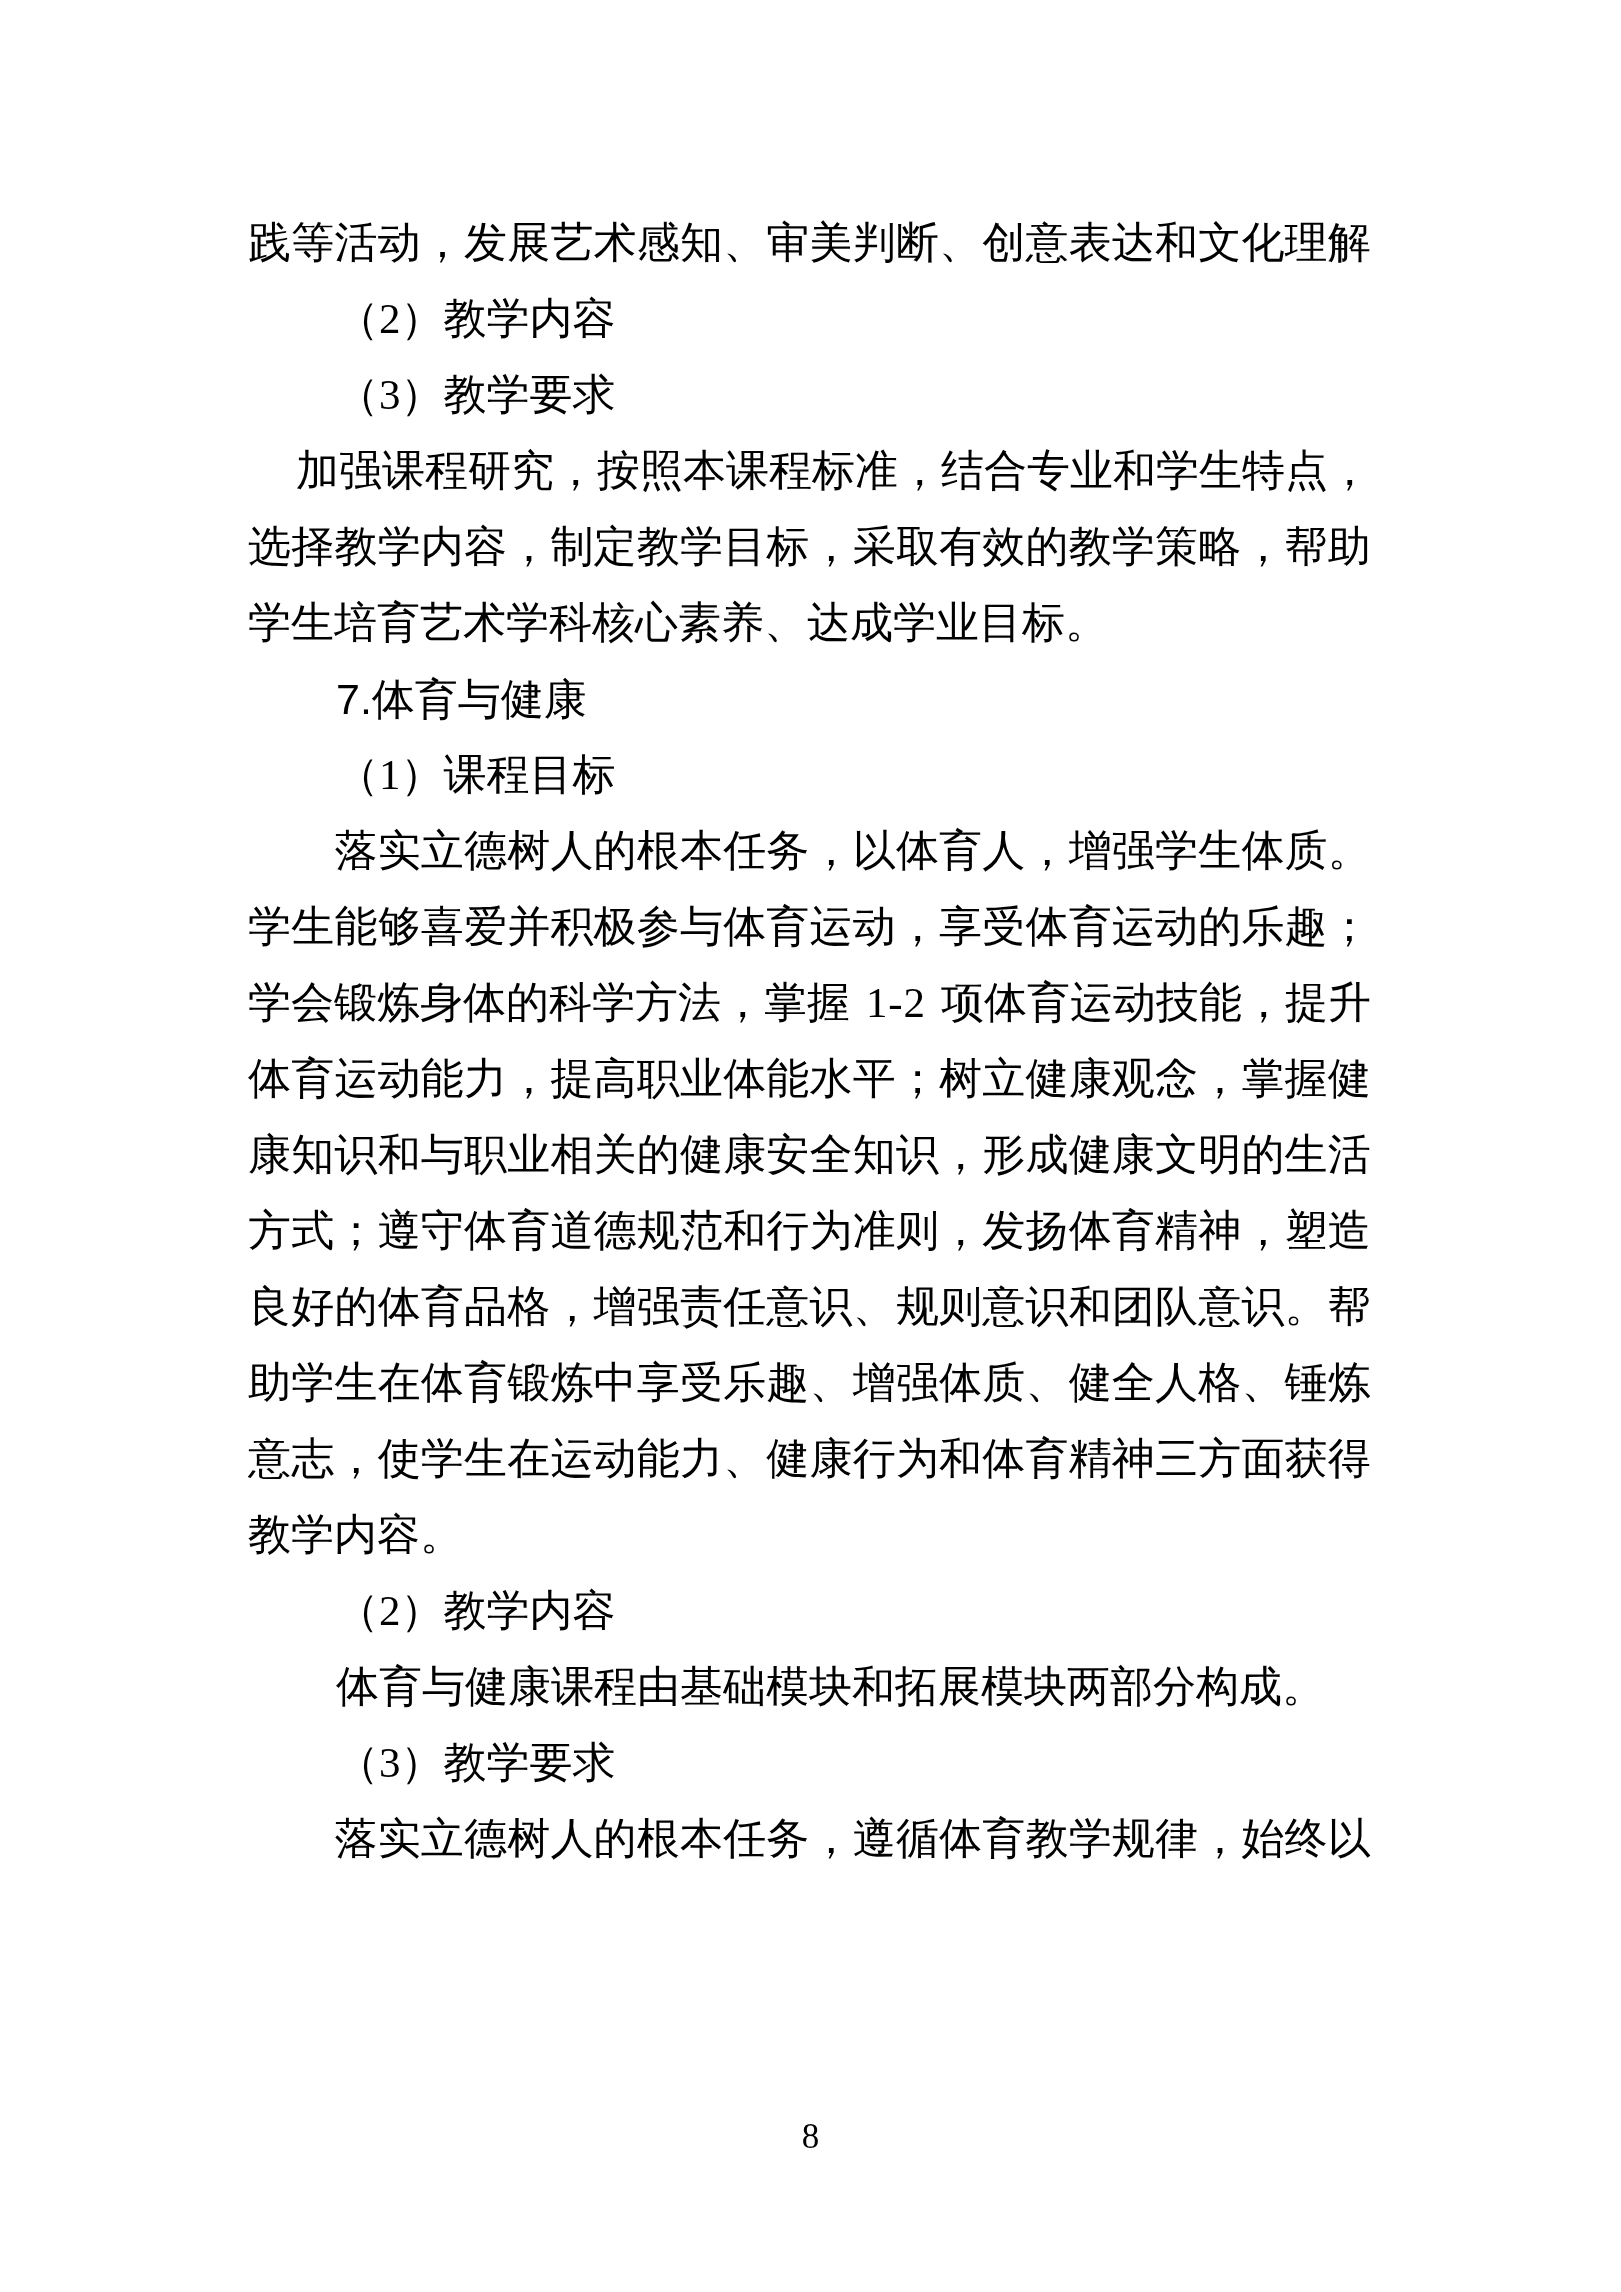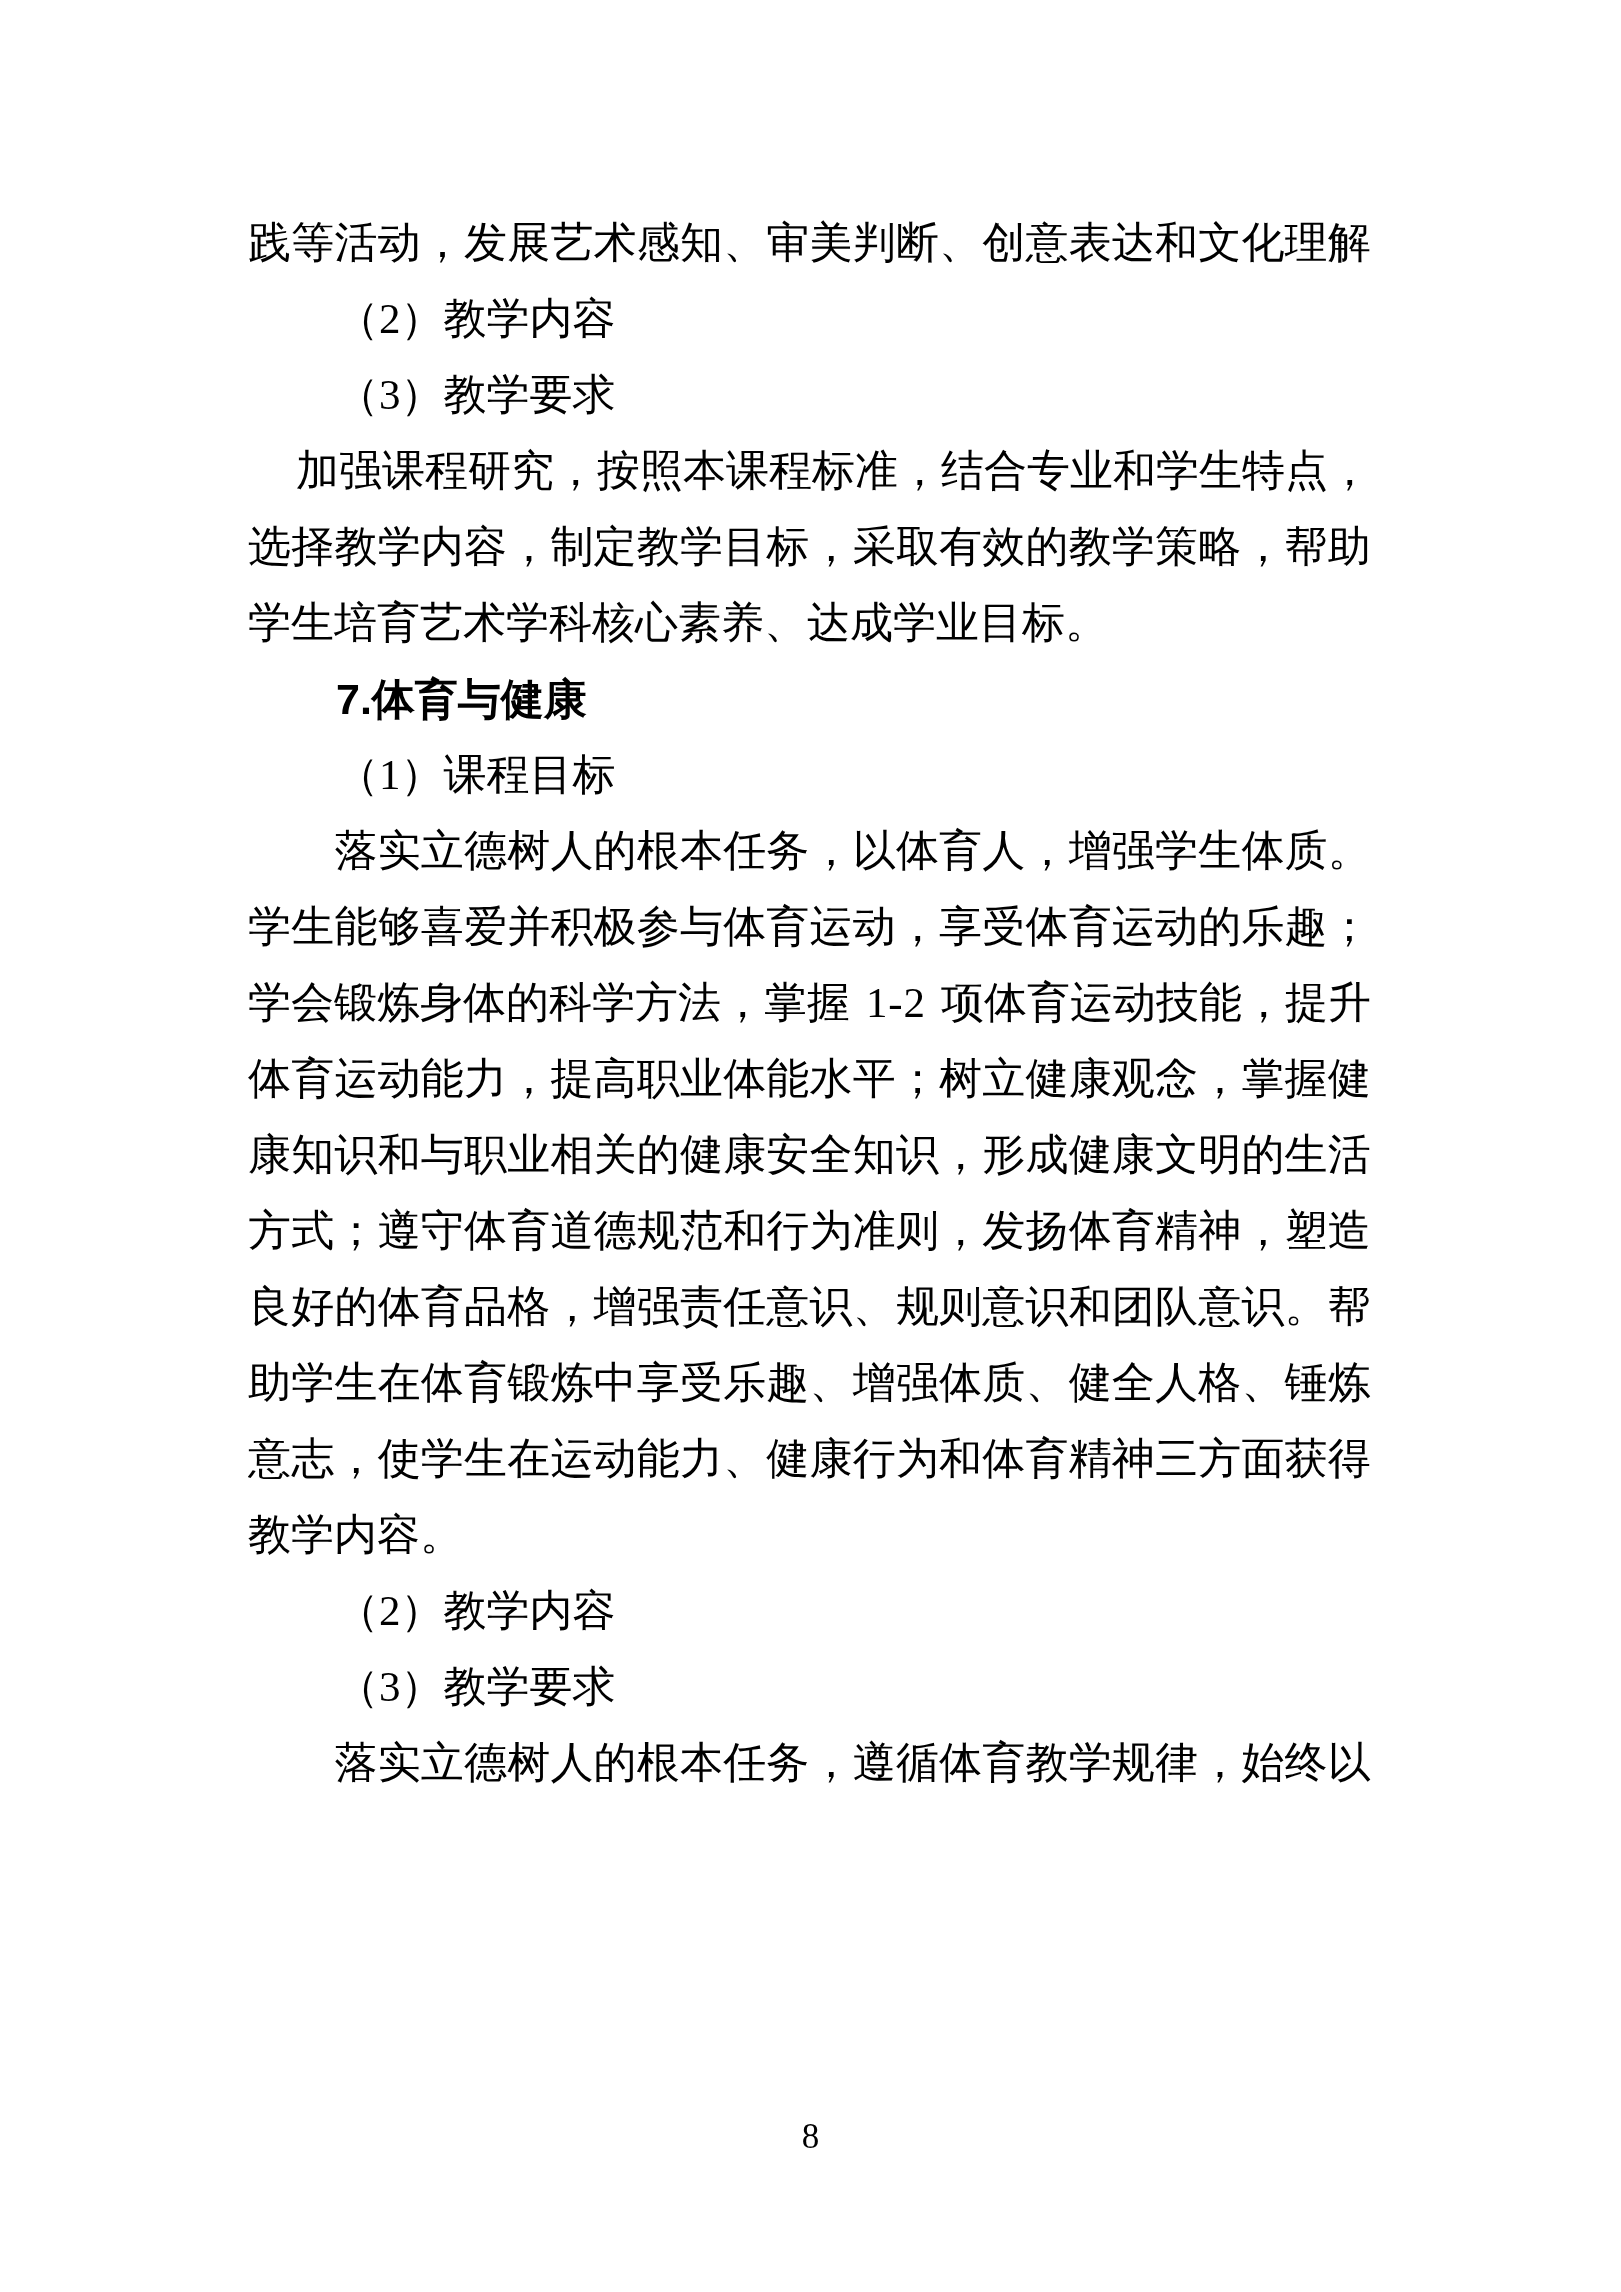--- a/index.html
+++ b/index.html
@@ -41,21 +41,21 @@
     padding-left: 0;
   }
   .fill span {
     display: block;
     flex: 1 1 0;
     text-align: center;
     white-space: pre;
     line-height: 76px;
   }
   .bold {
-    font-weight: bold;
+    font-weight: normal;
     font-family: "Liberation Sans", "DejaVu Sans", sans-serif;
   }
   .page-number {
     position: absolute;
     left: 0;
     top: 2115px;
     width: 100%;
     text-align: center;
     font-size: 35px;
     line-height: 43px;
@@ -80,18 +80,19 @@
     <div class="line fill"><span>学</span><span>生</span><span>能</span><span>够</span><span>喜</span><span>爱</span><span>并</span><span>积</span><span>极</span><span>参</span><span>与</span><span>体</span><span>育</span><span>运</span><span>动</span><span>，</span><span>享</span><span>受</span><span>体</span><span>育</span><span>运</span><span>动</span><span>的</span><span>乐</span><span>趣</span><span>；</span></div>
     <div class="line fill"><span>学</span><span>会</span><span>锻</span><span>炼</span><span>身</span><span>体</span><span>的</span><span>科</span><span>学</span><span>方</span><span>法</span><span>，</span><span>掌</span><span>握</span><span> </span><span>1</span><span>-</span><span>2</span><span> </span><span>项</span><span>体</span><span>育</span><span>运</span><span>动</span><span>技</span><span>能</span><span>，</span><span>提</span><span>升</span></div>
     <div class="line fill"><span>体</span><span>育</span><span>运</span><span>动</span><span>能</span><span>力</span><span>，</span><span>提</span><span>高</span><span>职</span><span>业</span><span>体</span><span>能</span><span>水</span><span>平</span><span>；</span><span>树</span><span>立</span><span>健</span><span>康</span><span>观</span><span>念</span><span>，</span><span>掌</span><span>握</span><span>健</span></div>
     <div class="line fill"><span>康</span><span>知</span><span>识</span><span>和</span><span>与</span><span>职</span><span>业</span><span>相</span><span>关</span><span>的</span><span>健</span><span>康</span><span>安</span><span>全</span><span>知</span><span>识</span><span>，</span><span>形</span><span>成</span><span>健</span><span>康</span><span>文</span><span>明</span><span>的</span><span>生</span><span>活</span></div>
     <div class="line fill"><span>方</span><span>式</span><span>；</span><span>遵</span><span>守</span><span>体</span><span>育</span><span>道</span><span>德</span><span>规</span><span>范</span><span>和</span><span>行</span><span>为</span><span>准</span><span>则</span><span>，</span><span>发</span><span>扬</span><span>体</span><span>育</span><span>精</span><span>神</span><span>，</span><span>塑</span><span>造</span></div>
     <div class="line fill"><span>良</span><span>好</span><span>的</span><span>体</span><span>育</span><span>品</span><span>格</span><span>，</span><span>增</span><span>强</span><span>责</span><span>任</span><span>意</span><span>识</span><span>、</span><span>规</span><span>则</span><span>意</span><span>识</span><span>和</span><span>团</span><span>队</span><span>意</span><span>识</span><span>。</span><span>帮</span></div>
     <div class="line fill"><span>助</span><span>学</span><span>生</span><span>在</span><span>体</span><span>育</span><span>锻</span><span>炼</span><span>中</span><span>享</span><span>受</span><span>乐</span><span>趣</span><span>、</span><span>增</span><span>强</span><span>体</span><span>质</span><span>、</span><span>健</span><span>全</span><span>人</span><span>格</span><span>、</span><span>锤</span><span>炼</span></div>
     <div class="line fill"><span>意</span><span>志</span><span>，</span><span>使</span><span>学</span><span>生</span><span>在</span><span>运</span><span>动</span><span>能</span><span>力</span><span>、</span><span>健</span><span>康</span><span>行</span><span>为</span><span>和</span><span>体</span><span>育</span><span>精</span><span>神</span><span>三</span><span>方</span><span>面</span><span>获</span><span>得</span></div>
     <div class="line">教学内容。</div>
     <div class="line indent">（2）教学内容</div>
+    <div class="line indent">体育与健康课程由基础模块和拓展模块两部分构成。</div>
     <div class="line indent">（3）教学要求</div>
     <div class="line indent fill"><span>&nbsp;</span><span>&nbsp;</span><span>落</span><span>实</span><span>立</span><span>德</span><span>树</span><span>人</span><span>的</span><span>根</span><span>本</span><span>任</span><span>务</span><span>，</span><span>遵</span><span>循</span><span>体</span><span>育</span><span>教</span><span>学</span><span>规</span><span>律</span><span>，</span><span>始</span><span>终</span><span>以</span></div>
   </div>
   <div class="page-number">8</div>
 </div>
 
 
 </body></html>

